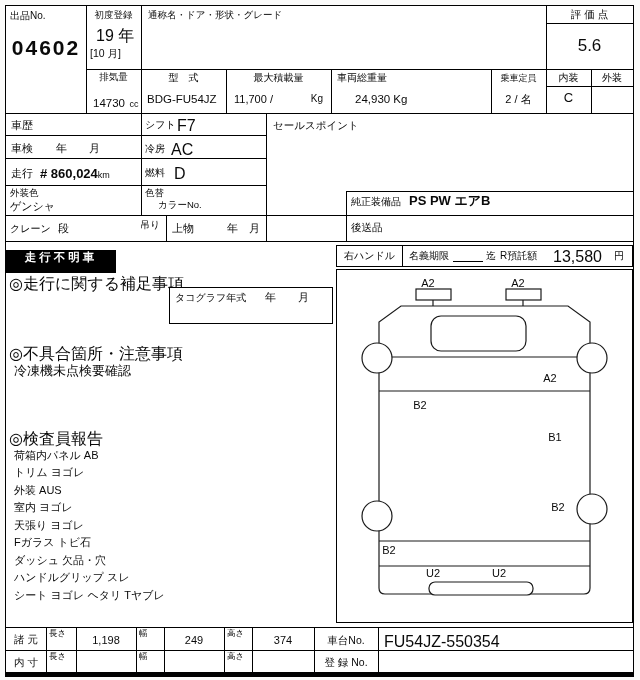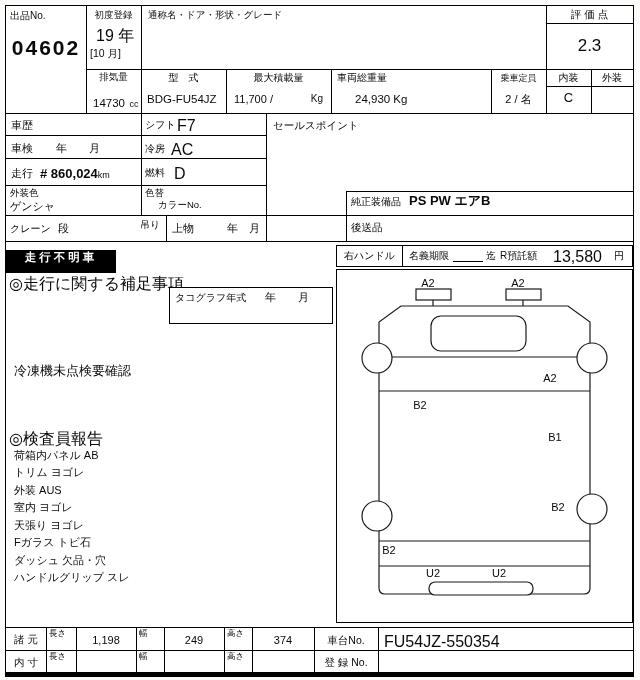--- a/index.html
+++ b/index.html
@@ -59,21 +59,21 @@
   <div class="t f10" style="left:4px;top:4px">出品No.</div>
   <div class="t f21 b c" style="left:0;top:30px;width:80px;letter-spacing:2px">04602</div>
 
   <div class="t f95 c" style="left:80px;top:4px;width:55px">初度登録</div>
   <div class="t f12" style="left:90px;top:21px">19 年</div>
   <div class="t f105" style="left:84px;top:41px">[10 月]</div>
 
   <div class="t f95" style="left:142px;top:4px">通称名・ドア・形状・グレード</div>
 
   <div class="t f105 c" style="left:540px;top:2px;width:87px">評 価 点</div>
-  <div class="t f17 c" style="left:540px;top:30px;width:87px">2.3</div>
+  <div class="t f17 c" style="left:540px;top:30px;width:87px">5.6</div>
   <div class="t f10 c" style="left:540px;top:66px;width:45px">内装</div>
   <div class="t f10 c" style="left:585px;top:66px;width:42px">外装</div>
   <div class="t f13 c" style="left:540px;top:85px;width:45px">C</div>
 
   <div class="t f95 c" style="left:80px;top:66px;width:55px">排気量</div>
   <div class="t" style="left:87px;top:87px"><span class="f115">14730</span> <span class="f9">cc</span></div>
 
   <div class="t f10 c" style="left:135px;top:66px;width:85px">型　式</div>
   <div class="t f115" style="left:141px;top:87px">BDG-FU54JZ</div>
 
@@ -133,31 +133,33 @@
     <div class="t f12" style="left:216px;top:2px">13,580</div>
     <div class="t f10" style="left:277px;top:4px">円</div>
   </div>
 
   <div class="t f12" style="left:3px;top:269px">◎走行に関する補足事項</div>
   <div class="box" style="left:163px;top:281px;width:164px;height:37px">
     <div class="t f10" style="left:5px;top:4px">タコグラフ年式</div>
     <div class="t f11" style="left:95px;top:3px">年　　月</div>
   </div>
 
+  <div class="t f12" style="left:3px;top:339px">◎不具合箇所・注意事項</div>
   <div class="t f13" style="left:8px;top:358px">冷凍機未点検要確認</div>
 
   <div class="t f12" style="left:3px;top:424px">◎検査員報告</div>
   <div class="t f11" style="left:8px;top:443px">荷箱内パネル AB</div>
   <div class="t f11" style="left:8px;top:460px">トリム ヨゴレ</div>
   <div class="t f11" style="left:8px;top:478px">外装 AUS</div>
   <div class="t f11" style="left:8px;top:495px">室内 ヨゴレ</div>
   <div class="t f11" style="left:8px;top:513px">天張り ヨゴレ</div>
   <div class="t f11" style="left:8px;top:530px">Fガラス トビ石</div>
   <div class="t f11" style="left:8px;top:548px">ダッシュ 欠品・穴</div>
   <div class="t f11" style="left:8px;top:565px">ハンドルグリップ スレ</div>
+  <div class="t f11" style="left:8px;top:583px">シート ヨゴレ ヘタリ Tヤブレ</div>
 
   <div class="box" style="left:330px;top:263px;width:297px;height:354px">
     <svg width="295" height="352" viewBox="0 0 295 352">
       <g fill="none" stroke="#1a1a1a" stroke-width="1.2">
         <rect x="79" y="19" width="35" height="11"></rect>
         <rect x="169" y="19" width="35" height="11"></rect>
         <line x1="96" y1="30" x2="96" y2="36"></line>
           <line x1="186" y1="30" x2="186" y2="36"></line>
         <path d="M64,36 L231,36 L253,52 L253,318 Q253,324 247,324 L48,324 Q42,324 42,318 L42,52 Z" fill="#fff"></path>
         <rect x="94" y="46" width="95" height="35" rx="10"></rect>

